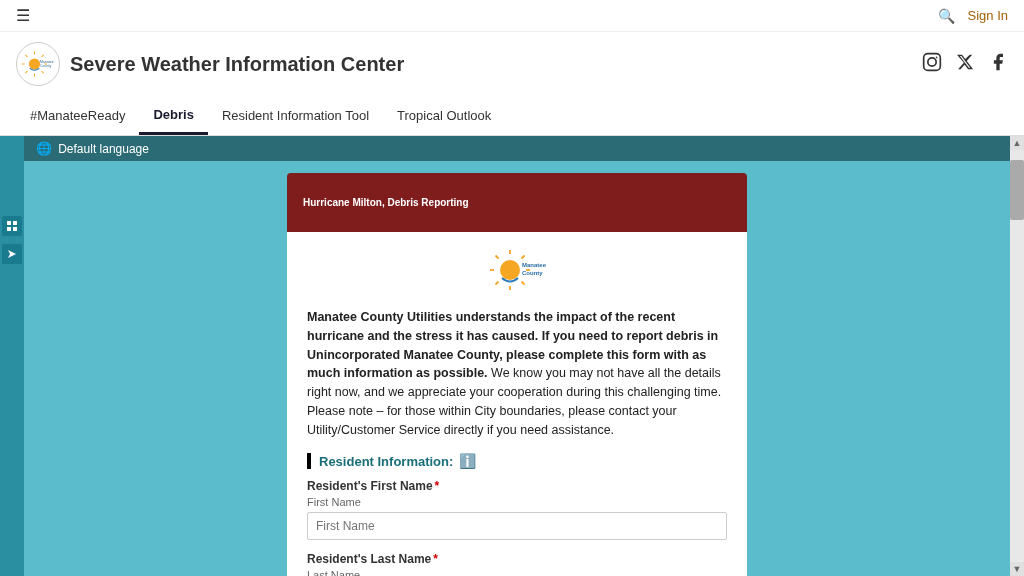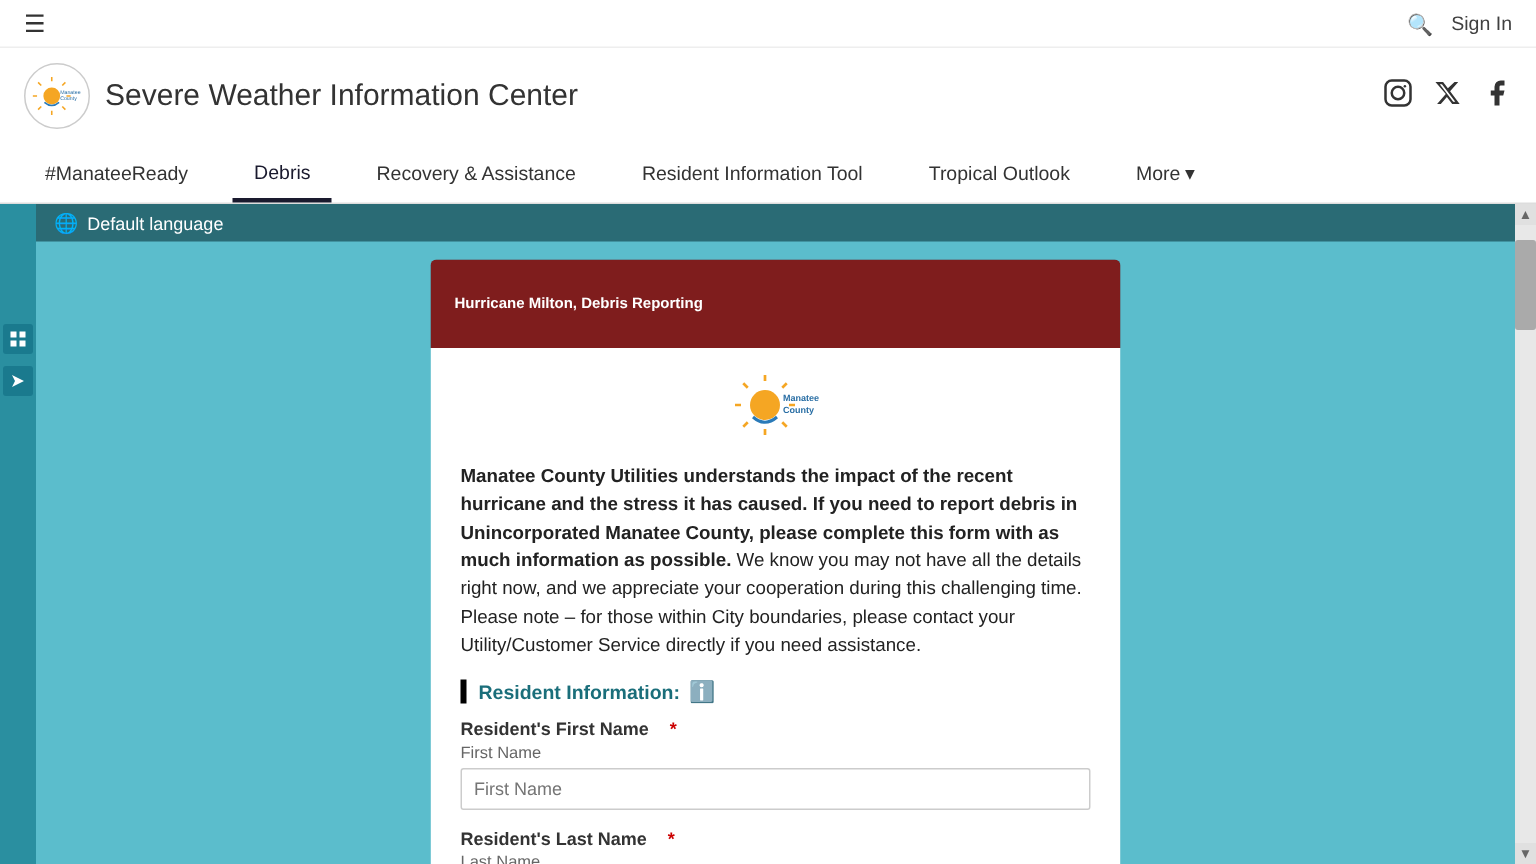--- a/index.html
+++ b/index.html
@@ -10,66 +10,66 @@
       display: flex;
       align-items: center;
       justify-content: space-between;
       padding: 6px 16px;
       border-bottom: 1px solid #eee;
       height: 32px;
     }
     .top-bar-left { display: flex; align-items: center; gap: 8px; }
     .top-bar-right { display: flex; align-items: center; gap: 12px; }
     .hamburger-icon { font-size: 16px; cursor: pointer; color: #333; }
-    .sign-in-link { font-size: 13px; color: #404040; text-decoration: none; cursor: pointer; }
+    .sign-in-link { font-size: 13px; color: #a16207; text-decoration: none; cursor: pointer; }
     .search-icon { font-size: 14px; color: #333; cursor: pointer; }
 
     
     .header {
       display: flex;
       align-items: center;
       justify-content: space-between;
       padding: 8px 16px;
       height: 64px;
     }
     .header-left { display: flex; align-items: center; gap: 10px; }
     .logo-circle {
       width: 44px;
       height: 44px;
       border-radius: 50%;
       border: 1px solid #ccc;
       display: flex; align-items: center; justify-content: center;
       overflow: hidden;
     }
-    .site-title { font-size: 20px; font-weight: normal; color: #333; }
+    .site-title { font-size: 20px; font-weight: bold; color: #333; }
     .header-right { display: flex; align-items: center; gap: 14px; }
     .social-icon { font-size: 18px; color: #333; cursor: pointer; }
 
     
     .nav {
       display: flex;
       align-items: center;
       padding: 0 16px;
       border-bottom: 1px solid #ddd;
       height: 40px;
-      gap: 16px;
+      gap: 0;
     }
     .nav-item {
       padding: 10px 14px;
       font-size: 13px;
       color: #333;
       cursor: pointer;
       white-space: nowrap;
       text-decoration: none;
       display: flex; align-items: center; height: 100%;
     }
     .nav-item.active {
       color: #1a1a2e;
       border-bottom: 3px solid #1a1a2e;
-      font-weight: 400;
+      font-weight: 700;
     }
     .nav-more { display: flex; align-items: center; gap: 3px; }
 
     
     .main-wrapper {
       display: flex;
       height: calc(576px - 32px - 64px - 40px);
     }
 
     
@@ -159,21 +159,21 @@
       color: #1a6e7a;
     }
     .section-icon { color: #5bbdcc; font-size: 14px; }
 
     .field-group { margin-bottom: 12px; }
     .field-label {
       font-size: 12px;
       font-weight: 600;
       color: #333;
       margin-bottom: 3px;
-      display: flex; align-items: center; gap: 14px;
+      display: flex; align-items: center; gap: 2px;
     }
     .required { color: #c00; }
     .field-hint {
       font-size: 11px;
       color: #666;
       margin-bottom: 4px;
     }
     .field-input {
       width: 100%;
       height: 28px;
@@ -273,27 +273,22 @@
       <svg width="20" height="20" viewBox="0 0 24 24" fill="#333">
           <path d="M18 2h-3a5 5 0 0 0-5 5v3H7v4h3v8h4v-8h3l1-4h-4V7a1 1 0 0 1 1-1h3z"></path>
         </svg>
     </span>
   </div>
 </div>
 
 <nav class="nav">
   <a class="nav-item">#ManateeReady</a>
   <a class="nav-item active">Debris</a>
-  <a class="nav-item">Recovery &amp; Assistance</a>
   <a class="nav-item">Resident Information Tool</a>
   <a class="nav-item">Tropical Outlook</a>
-  <a class="nav-item nav-more">
-    <span>More</span>
-    <span>▾</span>
-  </a>
 </nav>
 
 <div class="main-wrapper">
 
   <div class="left-sidebar">
     <div class="sidebar-btn">
       <svg width="12" height="12" viewBox="0 0 12 12" fill="white">
           <rect x="1" y="1" width="4" height="4"></rect>
           <rect x="7" y="1" width="4" height="4"></rect>
           <rect x="1" y="7" width="4" height="4"></rect>

